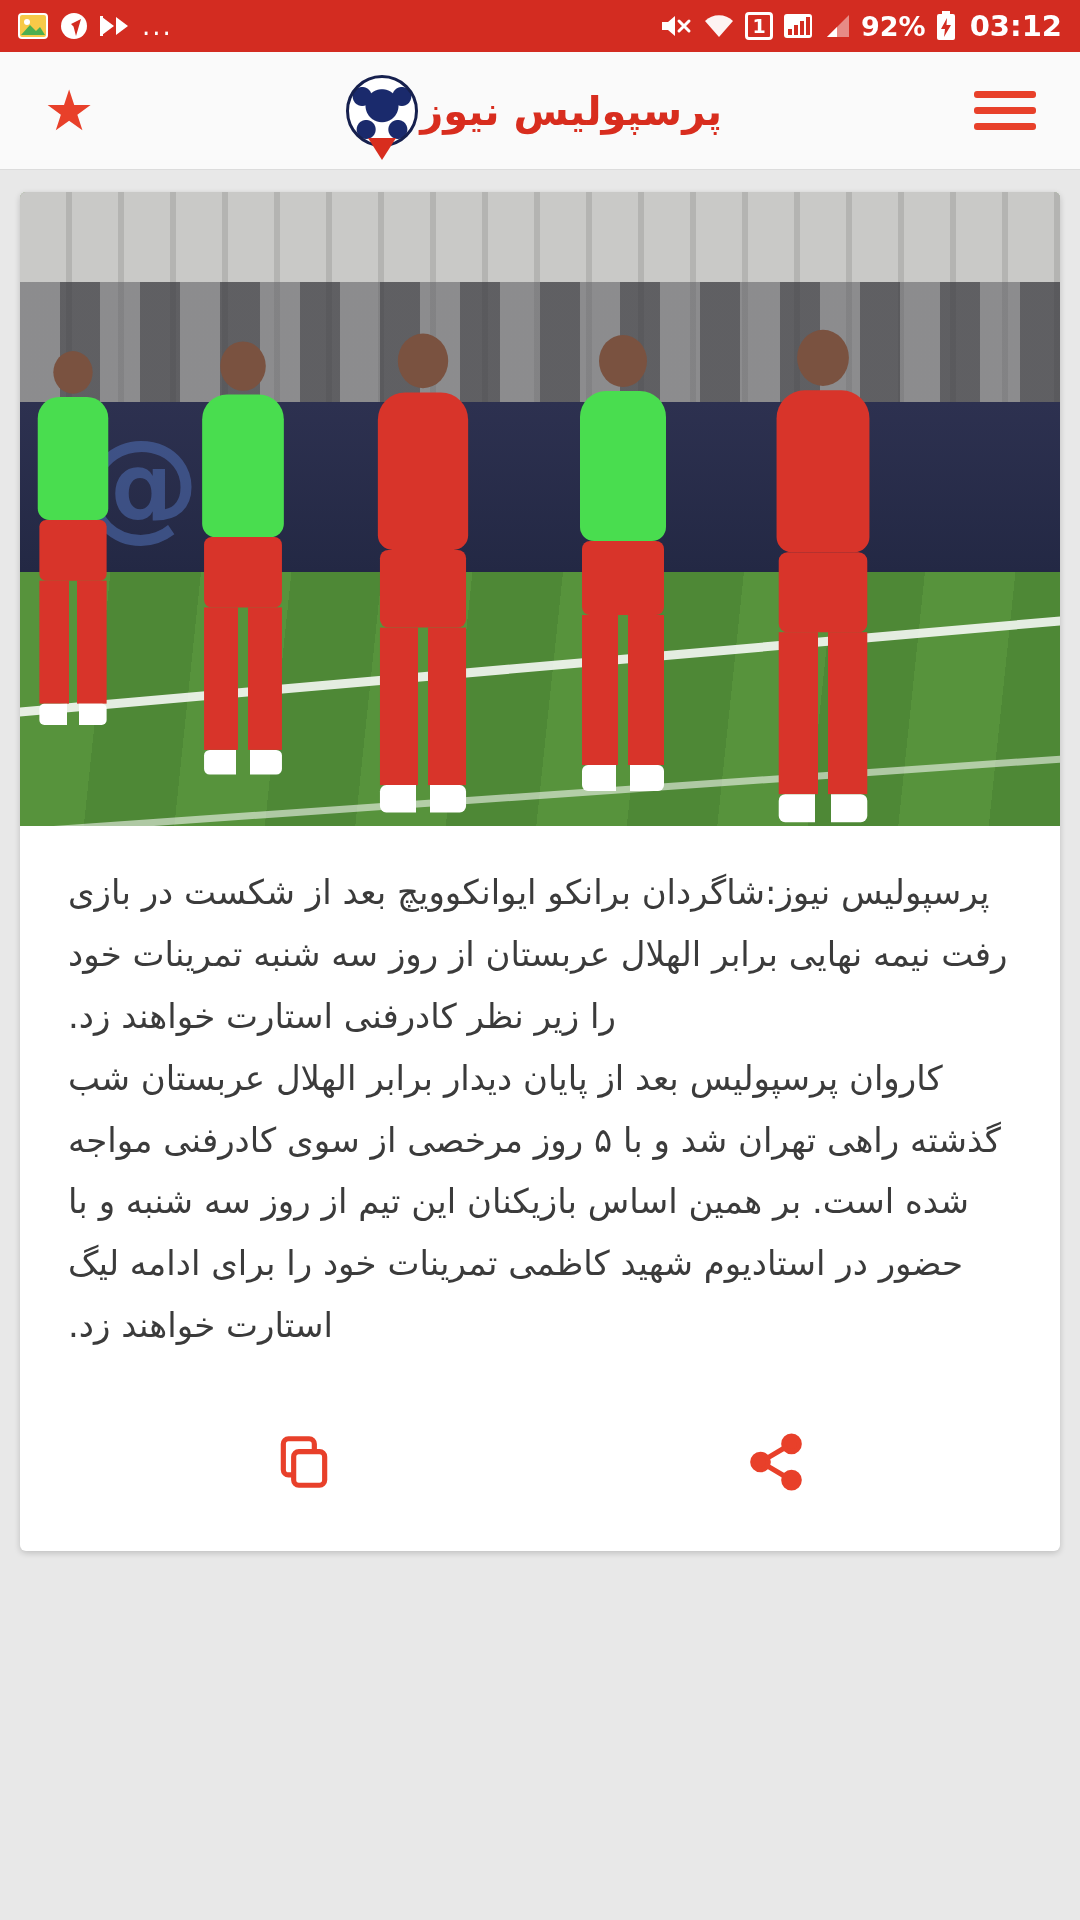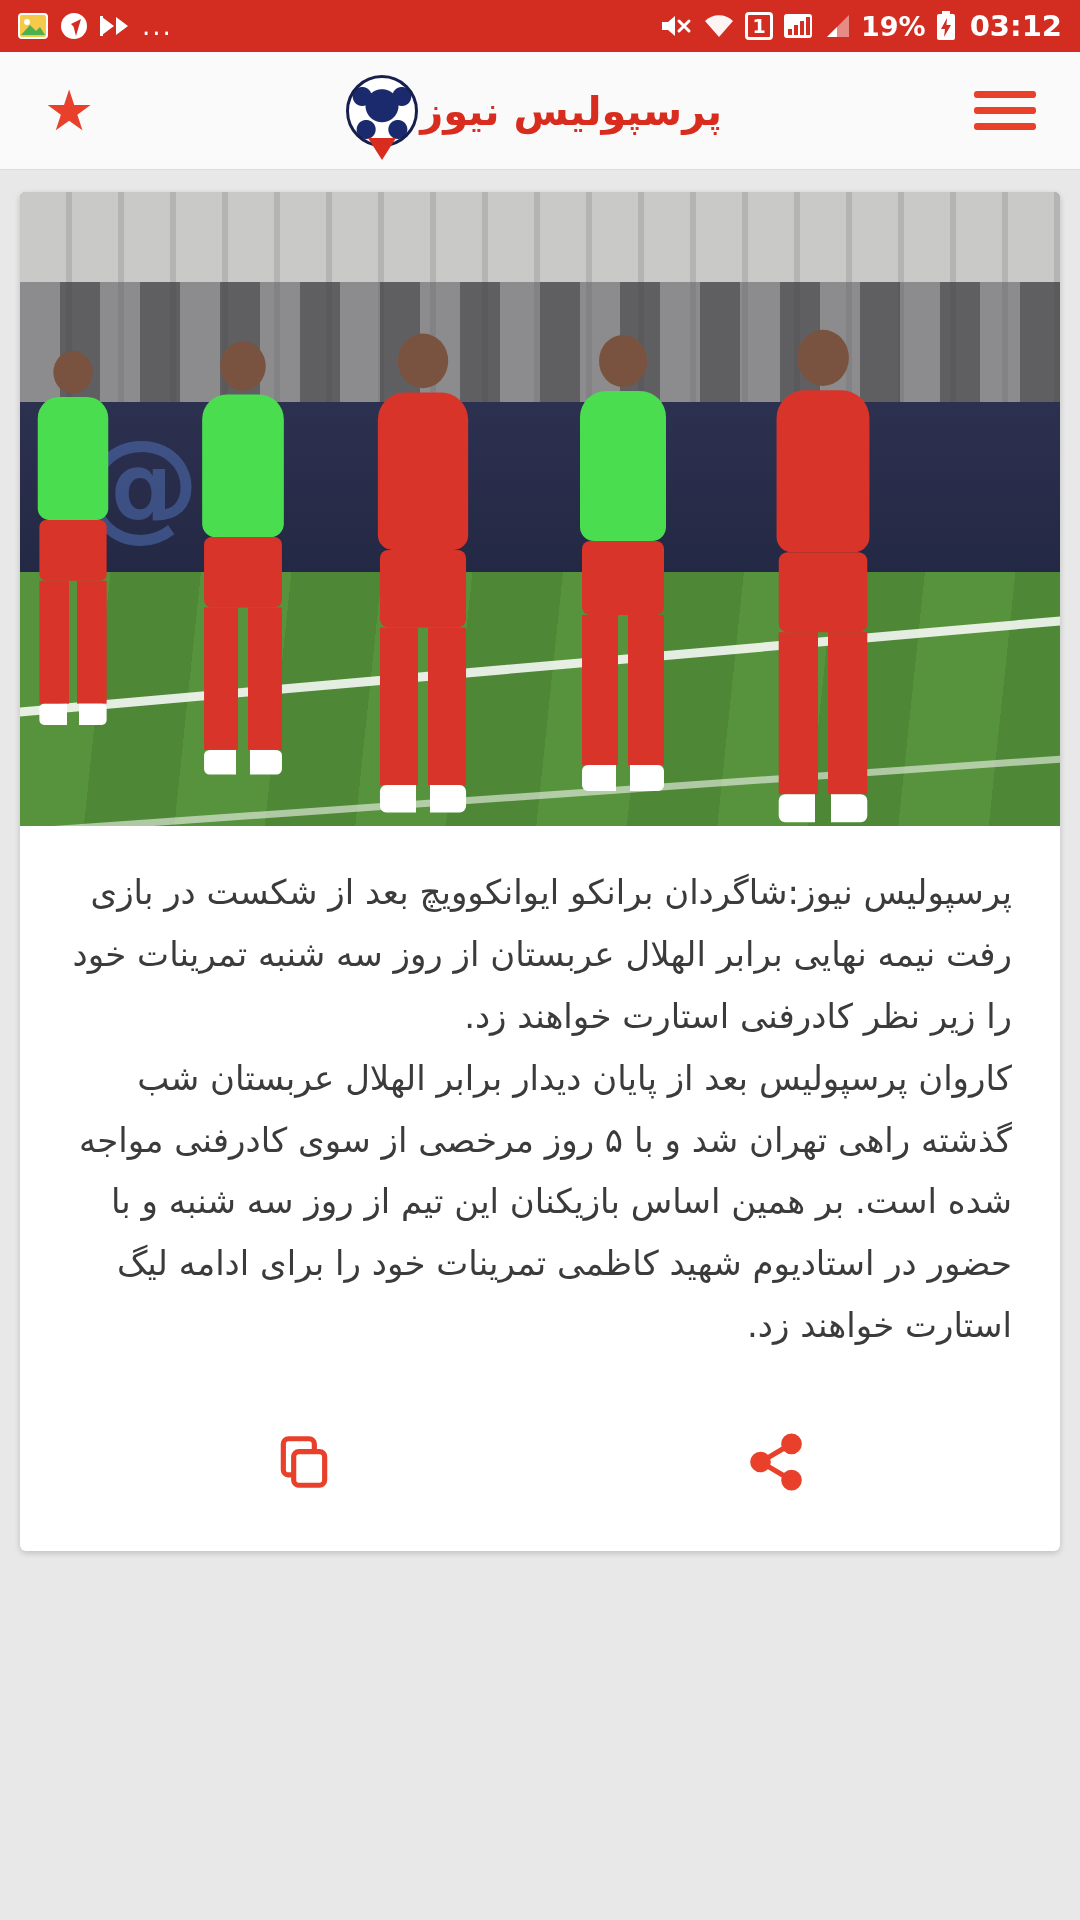--- a/index.html
+++ b/index.html
@@ -161,21 +161,21 @@
     font-weight: bold;
     color: #222222;
     text-align: right;
     line-height: 1.5;
     padding-bottom: 26px;
   }
   .article-body {
     font-size: 34px;
     line-height: 1.82;
     color: #3b3b3b;
-    text-align: right;
+    text-align: left;
     white-space: pre-line;
     padding-bottom: 34px;
   }
   .actions {
     display: flex;
     align-items: center;
     justify-content: space-around;
     padding: 26px 0 44px 0;
   }
   .action-btn {
@@ -234,21 +234,21 @@
         <rect x="17" y="8" width="4" height="14" fill="#d32c21"></rect>
         <rect x="23" y="4" width="4" height="18" fill="#d32c21"></rect>
       </svg>
     </span>
     <span class="sb-icon">
       <svg width="28" height="26" viewBox="0 0 28 26">
         <path d="M26 2 L26 24 L4 24 Z" fill="#fff" opacity=".45"></path>
         <path d="M14 14 L14 24 L4 24 Z" fill="#fff"></path>
       </svg>
     </span>
-    <span class="sb-text">19%</span>
+    <span class="sb-text">92%</span>
     <span class="sb-icon">
       <svg width="20" height="30" viewBox="0 0 20 30">
         <rect x="6" y="0" width="8" height="3" fill="#fff"></rect>
         <rect x="1" y="3" width="18" height="26" rx="2" fill="#fff"></rect>
         <path d="M11 7 L5 18 L9 18 L8 26 L15 14 L10.5 14 Z" fill="#d32c21"></path>
       </svg>
     </span>
     <span class="sb-time">03:12</span>
   </div>
 </div>

